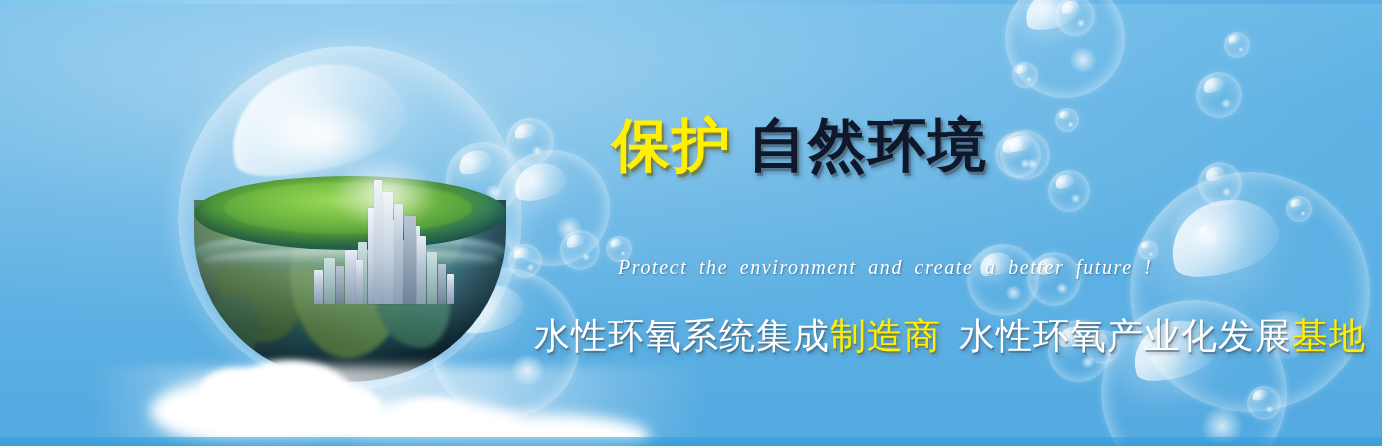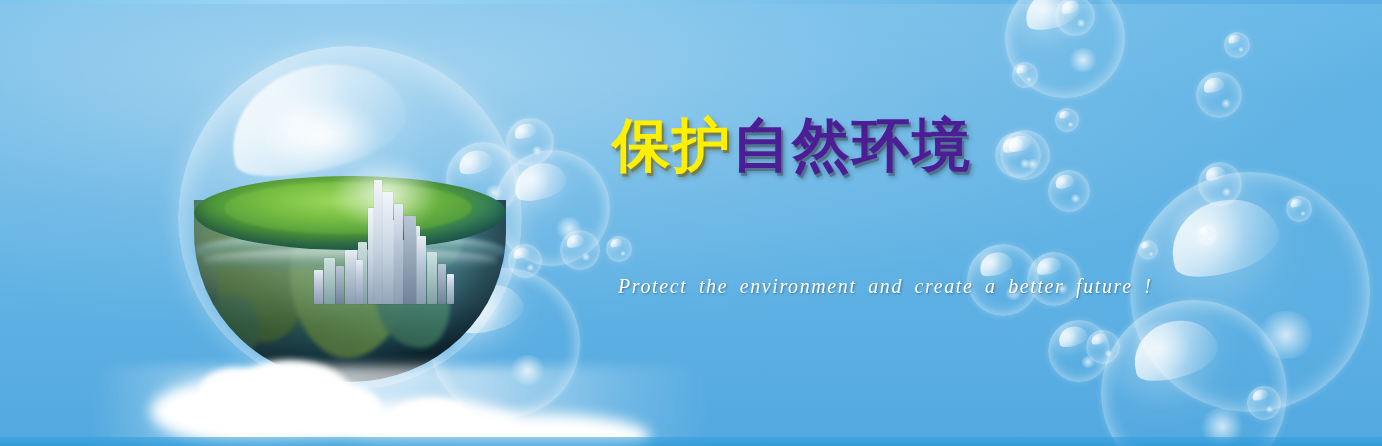--- a/index.html
+++ b/index.html
@@ -162,29 +162,30 @@
     left:612px; top:116px;
     font-size:58px; font-weight:bold; letter-spacing:2px;
     line-height:1;
   }
   .line2{
     left:736px; top:190px;
     font-size:58px; font-weight:bold; letter-spacing:2px;
     line-height:1;
   }
   .hl-white{
-    color:#4c1d95;
+    color:#0f172a;
     text-shadow: 2px 3px 0 rgba(70,90,105,.55), 3px 4px 5px rgba(40,60,80,.45);
+    margin-left: 16px;
   }
   .hl-yellow{
     color:#ffef00;
     text-shadow: 2px 3px 0 rgba(120,105,20,.55), 3px 4px 5px rgba(60,55,10,.40);
   }
   .line-en{
-    left:618px; top:275px;
+    left:618px; top:256px;
     font-family:"Liberation Serif","DejaVu Serif",serif;
     font-style:italic;
     font-size:20px;
     color:#ffffff;
     letter-spacing:1.6px;
     word-spacing:5px;
     text-shadow:1px 1px 2px rgba(40,70,95,.55);
   }
   .line-sub{
     left:534px; top:318px;
@@ -298,15 +299,18 @@
     <div class="cloud" style="left:110px; bottom:40px; width:70px;  height:44px;"></div>
   </div>
 
   <div class="txt line1">
     <span class="hl-yellow">保护</span><span class="hl-white">自然环境</span>
   </div>
 
 
   <div class="txt line-en">Protect the environment and create a better future !</div>
 
+  <div class="txt line-sub">
+    <span class="sub-white">水性环氧系统集成</span><span class="sub-yellow">制造商</span><span class="gap"></span><span class="sub-white">水性环氧产业化发展</span><span class="sub-yellow">基地</span>
+  </div>
 
   <div class="bottom-band"></div>
 </div>
 
 </body></html>

